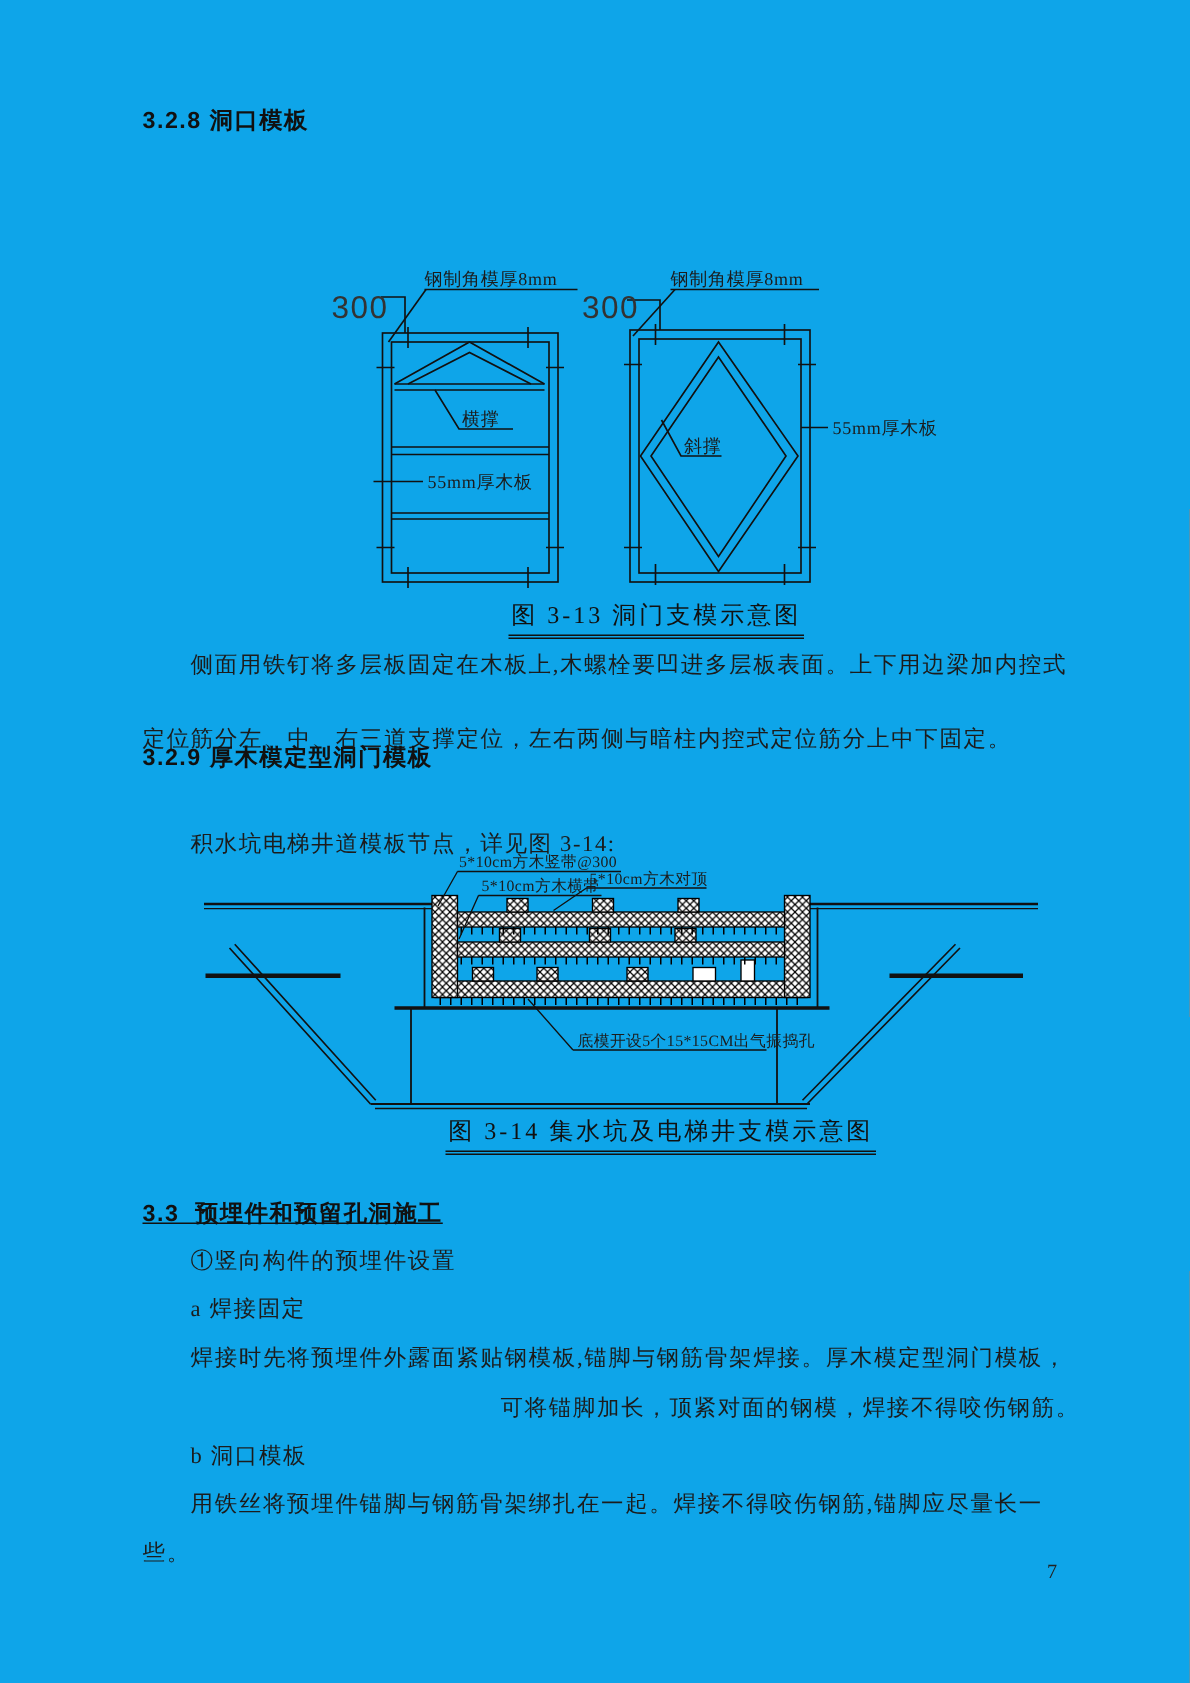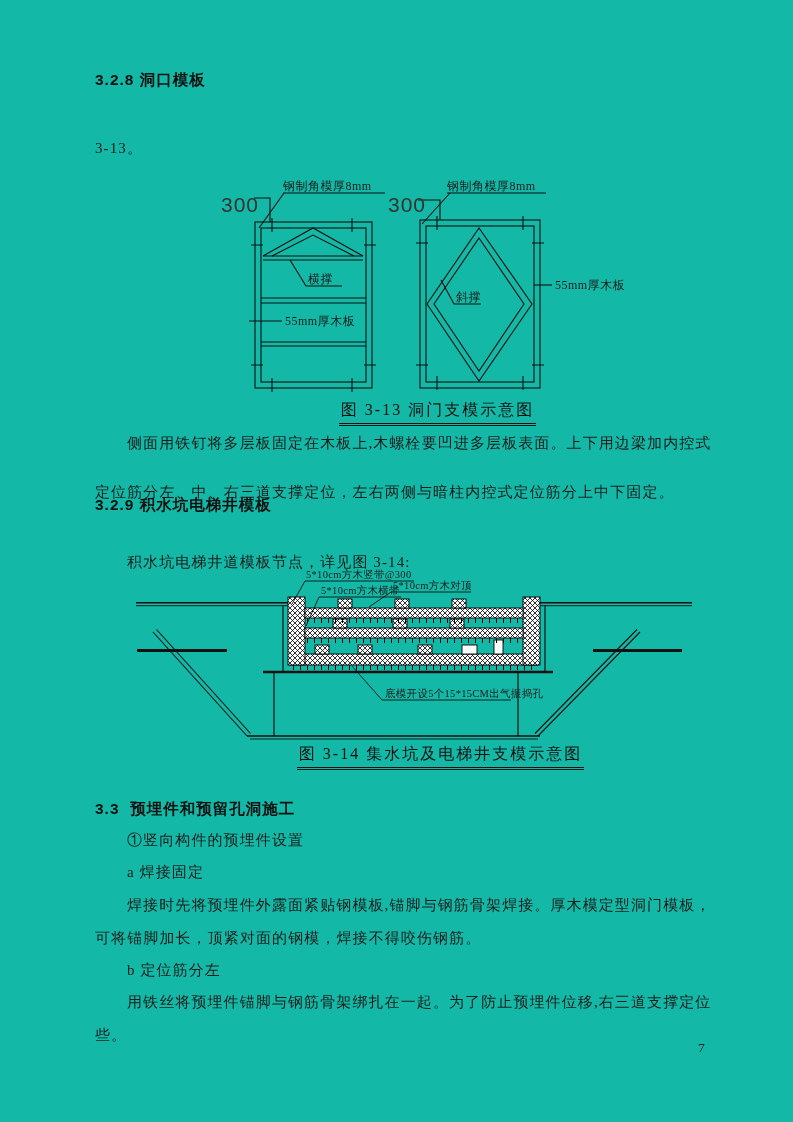--- a/index.html
+++ b/index.html
@@ -1,20 +1,20 @@
 <!DOCTYPE html>
 <html><head>
 <meta charset="utf-8">
 <style>
   html,body{margin:0;padding:0;background:#888;}
   .page{
     position:relative;
     width:793px;height:1122px;
     margin:0 auto;
-    background:#14b8a6;
+    background:#0ea5e9;
     font-family:"Liberation Serif", serif;
     color:#1c1c1c;
     overflow:hidden;
   }
   .abs{position:absolute;}
   .heading{
     left:95px;width:620px;
     font-family:"Liberation Sans", sans-serif;
     font-weight:bold;font-size:15.5px;letter-spacing:1px;
     white-space:pre;color:#111;
@@ -47,21 +47,20 @@
   }
   .cad-label{font-size:12px;letter-spacing:0.5px;}
   .cad-label-sm{font-size:10.5px;letter-spacing:0.3px;}
 </style>
 </head>
 <body>
 
 <div class="page">
 
   <div class="abs heading" style="top:70px;">3.2.8 洞口模板</div>
-  <div class="abs bodyline" style="top:139px;">3-13。</div>
 
   <svg class="abs" style="top:172px;left:0;" width="793" height="228" viewBox="0 0 793 228">
     <g stroke="#111" stroke-width="1.1" fill="none">
 
       <rect x="255" y="50" width="117" height="166"></rect>
       <rect x="261" y="56" width="105" height="154"></rect>
 
       <path d="M272,46 V60 M352,46 V60 M272,206 V220 M352,206 V220 M251,73 H263 M251,193 H263 M364,73 H376 M364,193 H376"></path>
 
       <polyline points="263,84 313,56 363,84"></polyline>
@@ -99,21 +98,21 @@
     <text x="555" y="117" class="cad-label">55mm厚木板</text>
   </svg>
 
   <div class="abs caption-row" style="top:400px;padding-left:41px;">
     <span class="caption">图 3-13 洞门支模示意图</span>
   </div>
 
   <div class="abs bodyline indent" style="top:434px;">侧面用铁钉将多层板固定在木板上,木螺栓要凹进多层板表面。上下用边梁加内控式</div>
   <div class="abs bodyline" style="top:467px;margin-top:16px;">定位筋分左、中、右三道支撑定位，左右两侧与暗柱内控式定位筋分上中下固定。</div>
 
-  <div class="abs heading" style="top:495px;">3.2.9 积水坑电梯井模板</div>
+  <div class="abs heading" style="top:495px;">3.2.9 厚木模定型洞门模板</div>
   <div class="abs bodyline indent" style="top:527px;margin-top:26px;">积水坑电梯井道模板节点，详见图 3-14:</div>
 
   <svg class="abs" style="top:558px;left:0;" width="793" height="200" viewBox="0 0 793 200">
     <defs>
       <pattern id="xh" patternUnits="userSpaceOnUse" width="5" height="5">
         <rect width="5" height="5" fill="#fff"></rect>
         <path d="M0,5 L5,0 M0,0 L5,5" stroke="#000" stroke-width="0.8"></path>
       </pattern>
     </defs>
     <g stroke="#111" fill="none">
@@ -172,24 +171,24 @@
     <text x="306" y="20" class="cad-label-sm">5*10cm方木竖带@300</text>
     <text x="321" y="36" class="cad-label-sm">5*10cm方木横带</text>
     <text x="393" y="31" class="cad-label-sm">5*10cm方木对顶</text>
     <text x="385" y="139" class="cad-label-sm">底模开设5个15*15CM出气振捣孔</text>
   </svg>
 
   <div class="abs caption-row" style="top:744px;padding-left:44px;">
     <span class="caption">图 3-14 集水坑及电梯井支模示意图</span>
   </div>
 
-  <div class="abs heading" style="top:799px;">3.3  预埋件和预留孔洞施工</div>
+  <div class="abs heading" style="top:799px;text-decoration:underline;">3.3  预埋件和预留孔洞施工</div>
   <div class="abs bodyline indent" style="top:831px;">①竖向构件的预埋件设置</div>
   <div class="abs bodyline indent" style="top:863px;">a 焊接固定</div>
   <div class="abs bodyline indent" style="top:896px;">焊接时先将预埋件外露面紧贴钢模板,锚脚与钢筋骨架焊接。厚木模定型洞门模板，</div>
-  <div class="abs bodyline" style="top:929px;">可将锚脚加长，顶紧对面的钢模，焊接不得咬伤钢筋。</div>
-  <div class="abs bodyline indent" style="top:961px;">b 定位筋分左</div>
-  <div class="abs bodyline indent" style="top:993px;">用铁丝将预埋件锚脚与钢筋骨架绑扎在一起。为了防止预埋件位移,右三道支撑定位</div>
+  <div class="abs bodyline" style="top:929px;text-align:right;">可将锚脚加长，顶紧对面的钢模，焊接不得咬伤钢筋。</div>
+  <div class="abs bodyline indent" style="top:961px;">b 洞口模板</div>
+  <div class="abs bodyline indent" style="top:993px;">用铁丝将预埋件锚脚与钢筋骨架绑扎在一起。焊接不得咬伤钢筋,锚脚应尽量长一</div>
   <div class="abs bodyline" style="top:1026px;">些。</div>
 
   <div class="abs pagenum">7</div>
 
 </div>
 
 </body></html>

